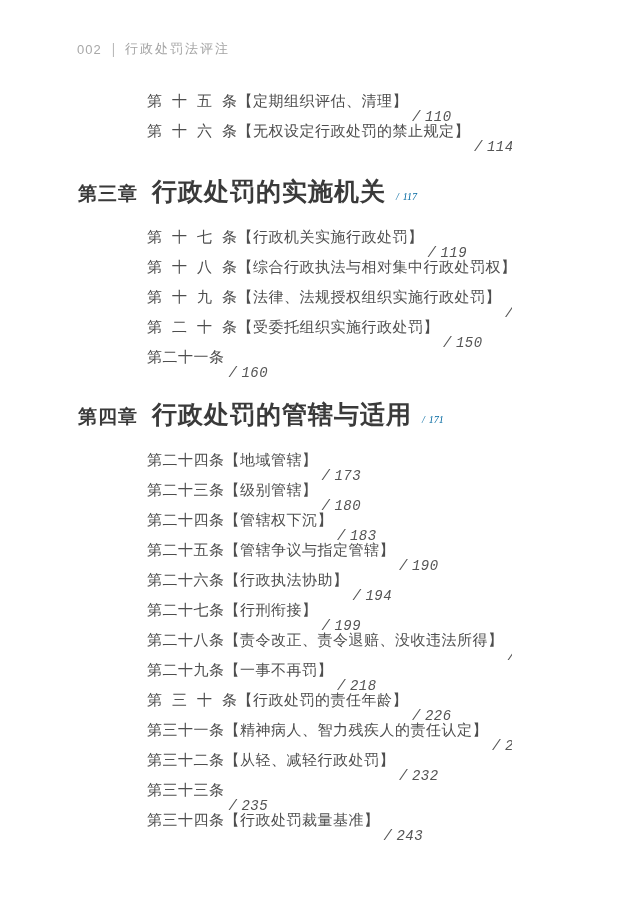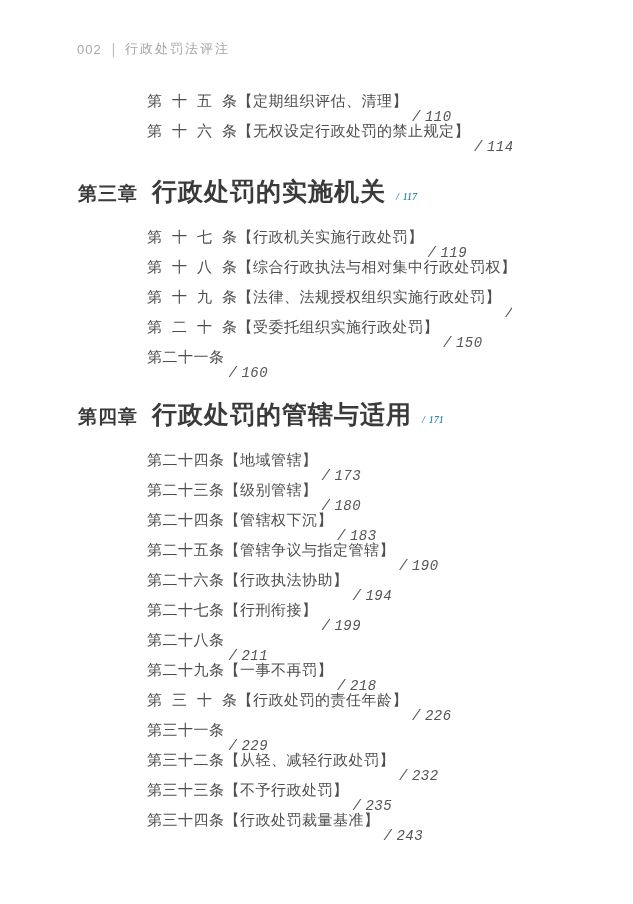--- a/index.html
+++ b/index.html
@@ -164,49 +164,50 @@
   </div>
 
   <div class="entry">
     <span class="art">第二十七条</span>
           <span class="ttl">【行刑衔接】</span>
           <span class="epage"><span class="slash">/</span><span class="pnum">199</span></span>
   </div>
 
   <div class="entry">
     <span class="art">第二十八条</span>
+          <span class="ttl">【责令改正、责令退赔、没收违法所得】</span>
           <span class="epage"><span class="slash">/</span><span class="pnum">211</span></span>
   </div>
 
   <div class="entry">
     <span class="art">第二十九条</span>
           <span class="ttl">【一事不再罚】</span>
           <span class="epage"><span class="slash">/</span><span class="pnum">218</span></span>
   </div>
 
   <div class="entry">
     <span class="art">第 三 十 条</span>
           <span class="ttl">【行政处罚的责任年龄】</span>
           <span class="epage"><span class="slash">/</span><span class="pnum">226</span></span>
   </div>
 
   <div class="entry">
     <span class="art">第三十一条</span>
+          <span class="ttl">【精神病人、智力残疾人的责任认定】</span>
           <span class="epage"><span class="slash">/</span><span class="pnum">229</span></span>
   </div>
 
   <div class="entry">
     <span class="art">第三十二条</span>
           <span class="ttl">【从轻、减轻行政处罚】</span>
           <span class="epage"><span class="slash">/</span><span class="pnum">232</span></span>
   </div>
 
   <div class="entry">
     <span class="art">第三十三条</span>
-          <span class="ttl">【不予行政处罚】</span>
           <span class="epage"><span class="slash">/</span><span class="pnum">235</span></span>
   </div>
 
   <div class="entry">
     <span class="art">第三十四条</span>
           <span class="ttl">【行政处罚裁量基准】</span>
           <span class="epage"><span class="slash">/</span><span class="pnum">243</span></span>
   </div>
 </div>
     </main>

